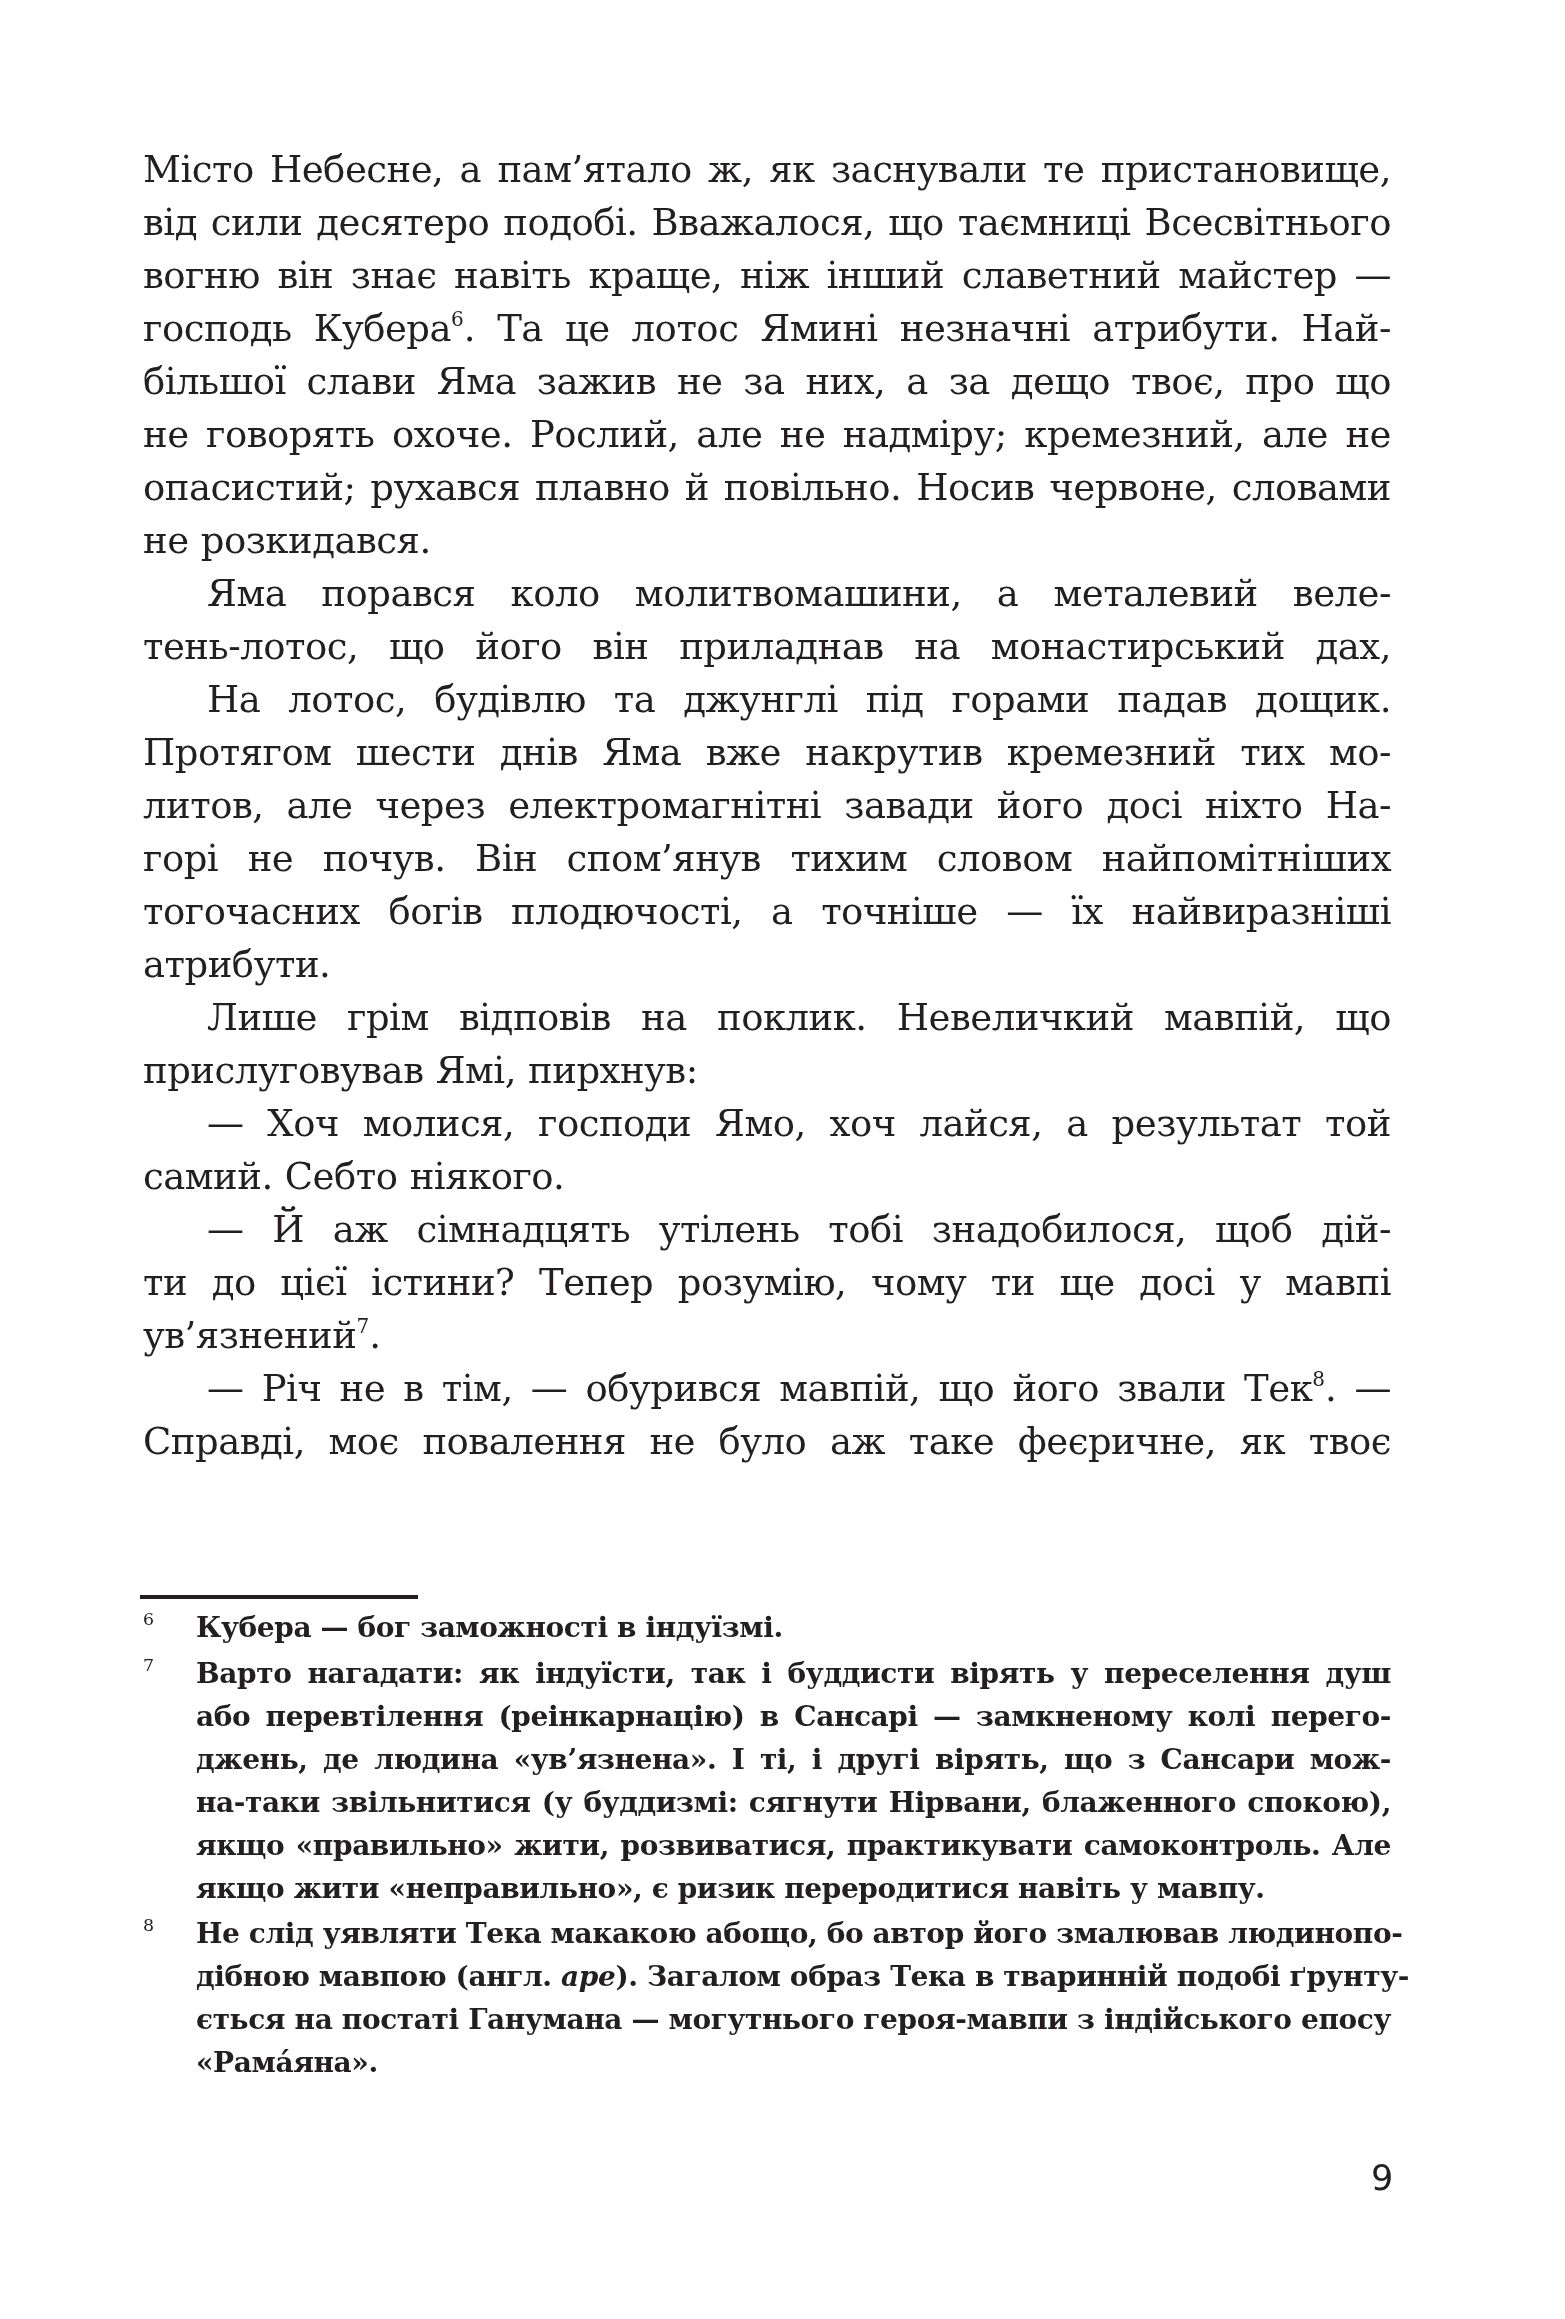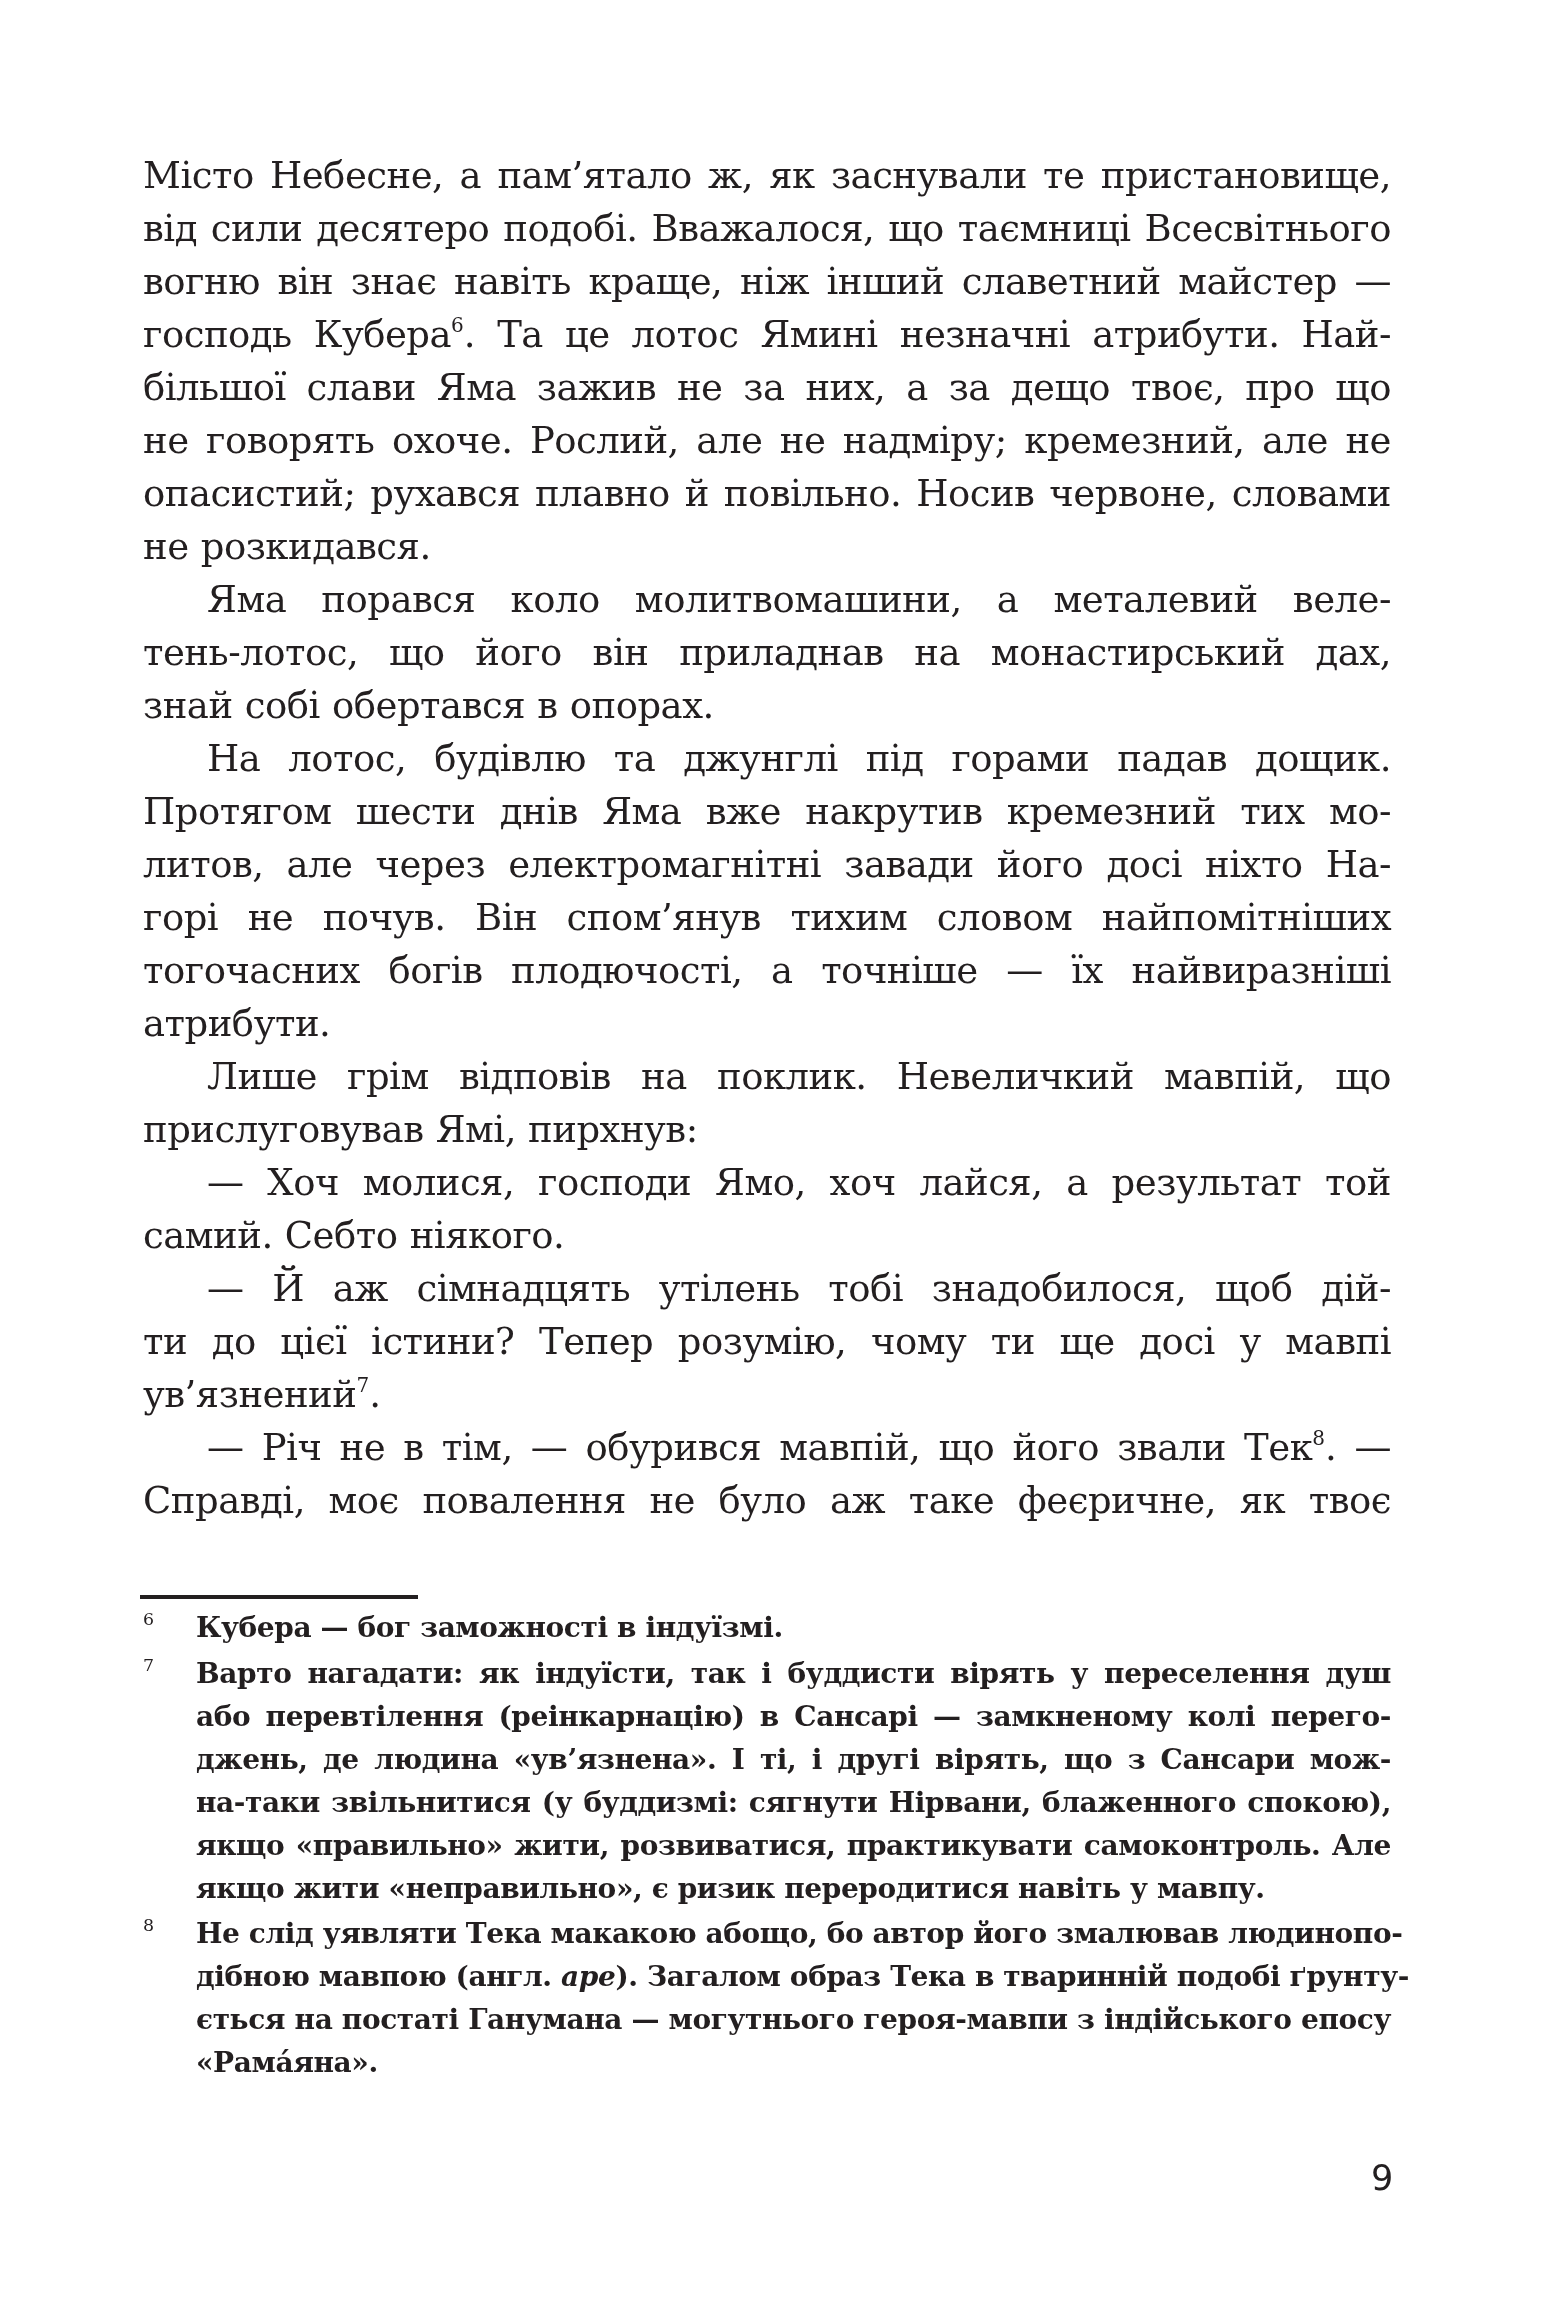--- a/index.html
+++ b/index.html
@@ -1,20 +1,20 @@
 <!DOCTYPE html>
 <html style="font-size:14.6px"><head>
 <meta charset="utf-8">
 <style>
   html, body { margin: 0; padding: 0; background: #ffffff; }
   body { width: 1565px; height: 2320px; position: relative; overflow: hidden; color: #231f20; }
   .body-text {
     position: absolute; left: 143px; top: 143px; width: 1248px;
     font-family: "DejaVu Serif", "Liberation Serif", serif;
-    font-size: 37px; line-height: 53px; letter-spacing: -0.5px; word-spacing: 0.9px; margin-top: 6px;
+    font-size: 37px; line-height: 53px; letter-spacing: -0.5px; word-spacing: 0.9px;
   }
   .line { display: block; height: 53px; white-space: nowrap; text-align: justify; text-align-last: justify; }
   .line.last { text-align-last: left; }
   .line.indent { padding-left: 64px; }
   sup.fnref { font-size: 20px; line-height: 0; vertical-align: 14.6px; letter-spacing: 0; }
   .rule { position: absolute; left: 140px; top: 1595px; width: 278px; height: 3.7px; background: #231f20; }
   .footnotes {
     position: absolute; left: 143px; top: 1606px; width: 1248px;
     font-family: "DejaVu Serif", "Liberation Serif", serif;
     font-size: 28px; line-height: 43px; letter-spacing: -0.4px;
@@ -35,21 +35,20 @@
   <span class="line">Місто Небесне, а пам’ятало ж, як заснували те пристановище,</span>
   <span class="line">від сили десятеро подобі. Вважалося, що таємниці Всесвітнього</span>
   <span class="line">вогню він знає навіть краще, ніж інший славетний майстер —</span>
   <span class="line"><span>господь Кубера</span><sup class="fnref">6</sup><span>. Та це лотос Ямині незначні атрибути. Най-</span></span>
   <span class="line">більшої слави Яма зажив не за них, а за дещо твоє, про що</span>
   <span class="line">не говорять охоче. Рослий, але не надміру; кремезний, але не</span>
   <span class="line">опасистий; рухався плавно й повільно. Носив червоне, словами</span>
   <span class="line last">не розкидався.</span>
   <span class="line indent">Яма порався коло молитвомашини, а металевий веле-</span>
   <span class="line">тень-лотос, що його він приладнав на монастирський дах,</span>
-  <span class="line last">знай собі обертався в опорах.</span>
   <span class="line indent">На лотос, будівлю та джунглі під горами падав дощик.</span>
   <span class="line">Протягом шести днів Яма вже накрутив кремезний тих мо-</span>
   <span class="line">литов, але через електромагнітні завади його досі ніхто На-</span>
   <span class="line">горі не почув. Він спом’янув тихим словом найпомітніших</span>
   <span class="line">тогочасних богів плодючості, а точніше — їх найвиразніші</span>
   <span class="line last">атрибути.</span>
   <span class="line indent">Лише грім відповів на поклик. Невеличкий мавпій, що</span>
   <span class="line last">прислуговував Ямі, пирхнув:</span>
   <span class="line indent">— Хоч молися, господи Ямо, хоч лайся, а результат той</span>
   <span class="line last">самий. Себто ніякого.</span>

